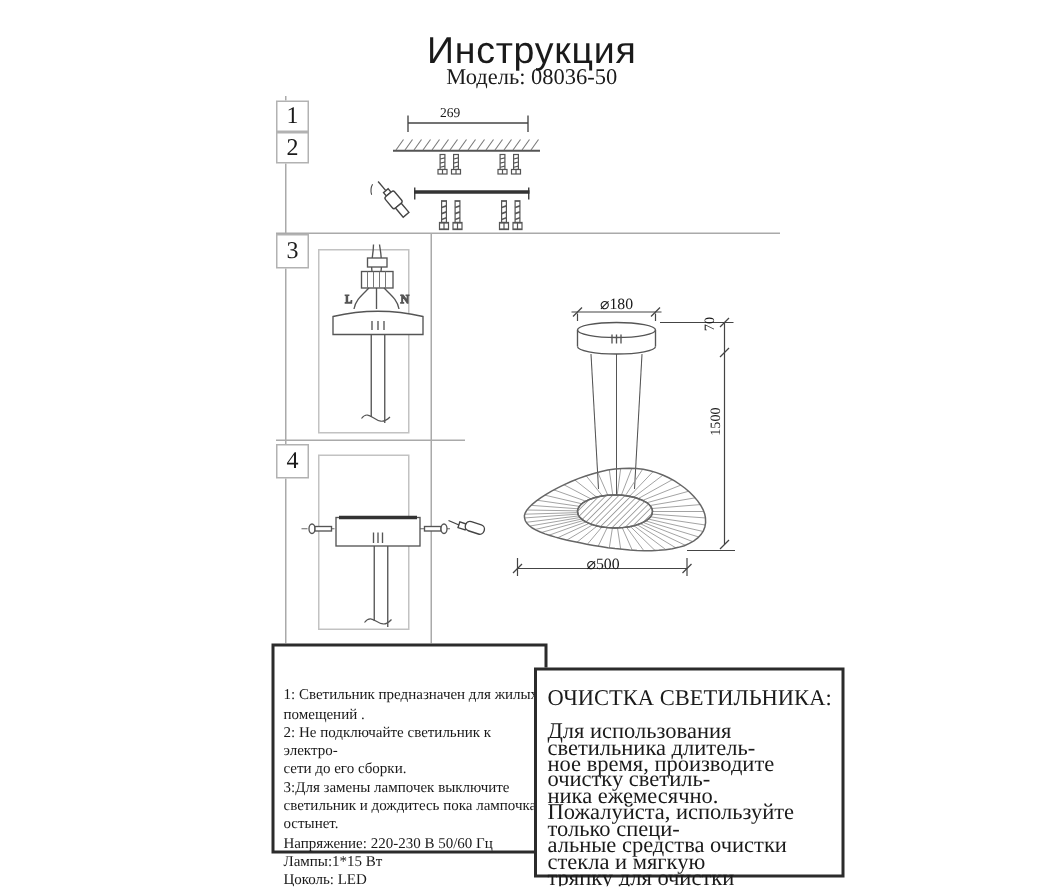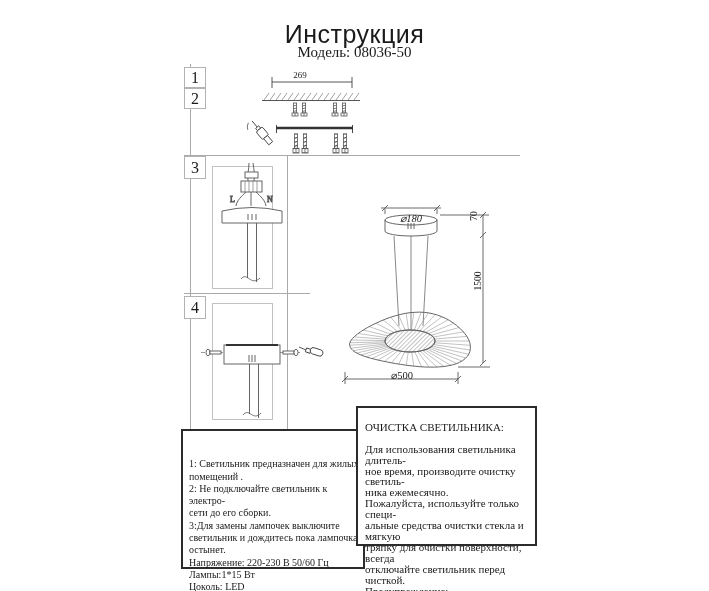--- a/index.html
+++ b/index.html
@@ -9,22 +9,22 @@
   .title{left:0;top:8px;width:709px;text-align:center;
          font-family:"Liberation Sans",sans-serif;font-size:25px;letter-spacing:.5px;margin-top:12px;}
   .model{left:0;top:44px;width:709px;text-align:center;font-size:15px;}
   .stepnum{width:22px;box-sizing:border-box;border:1px solid #b2b2b2;background:#fff;
            text-align:center;font-size:16px;}
   .dim{font-size:10.5px;text-align:center;}
   .dim-rot{font-size:9.5px;text-align:center;transform:rotate(-90deg);}
   .note-box{box-sizing:border-box;border:2px solid #2b2b2b;background:#fff;
             font-size:10px;line-height:12.3px;white-space:pre-line;}
   .note-left{left:181px;top:429px;width:184px;height:140px;padding:15px 4px 0 6px;}
-  .note-right{left:356px;top:406px;width:181px;height:140px;padding:3px 4px 0 7px;
-              font-size:11px;line-height:10.9px;}
+  .note-right{left:356px;top:445px;width:207px;height:140px;padding:3px 4px 0 7px;
+              font-size:15px;line-height:10.9px;}
   svg{position:absolute;left:0;top:0;}
   svg text{font-family:"Liberation Serif",serif;fill:#333;}
 </style>
 </head>
 <body>
 
 <div class="page">
 
   <svg width="709" height="591" viewBox="0 0 709 591">
     <defs>
@@ -236,21 +236,21 @@
 
   <div class="abs title">Инструкция</div>
   <div class="abs model">Модель: 08036-50</div>
 
   <div class="abs stepnum" style="left:184px;top:67px;height:21px;line-height:20px;">1</div>
   <div class="abs stepnum" style="left:184px;top:88px;height:21px;line-height:20px;">2</div>
   <div class="abs stepnum" style="left:184px;top:156px;height:23px;line-height:22px;">3</div>
   <div class="abs stepnum" style="left:184px;top:296px;height:23px;line-height:22px;">4</div>
 
   <div class="abs dim" style="left:280px;top:70px;width:40px;font-size:9px;">269</div>
-  <div class="abs dim" style="left:385px;top:212px;width:52px;font-style:italic;">⌀180</div>
+  <div class="abs dim" style="left:385px;top:196px;width:52px;">⌀180</div>
   <div class="abs dim-rot" style="left:464px;top:211px;width:20px;">70</div>
   <div class="abs dim-rot" style="left:464px;top:276px;width:28px;">1500</div>
   <div class="abs dim" style="left:374px;top:369px;width:56px;">⌀500</div>
 
   <div class="abs note-box note-left">
     <div>1: Светильник предназначен для жилых
 помещений .
 2: Не подключайте светильник к электро-
 сети до его сборки.
 3:Для замены лампочек выключите

